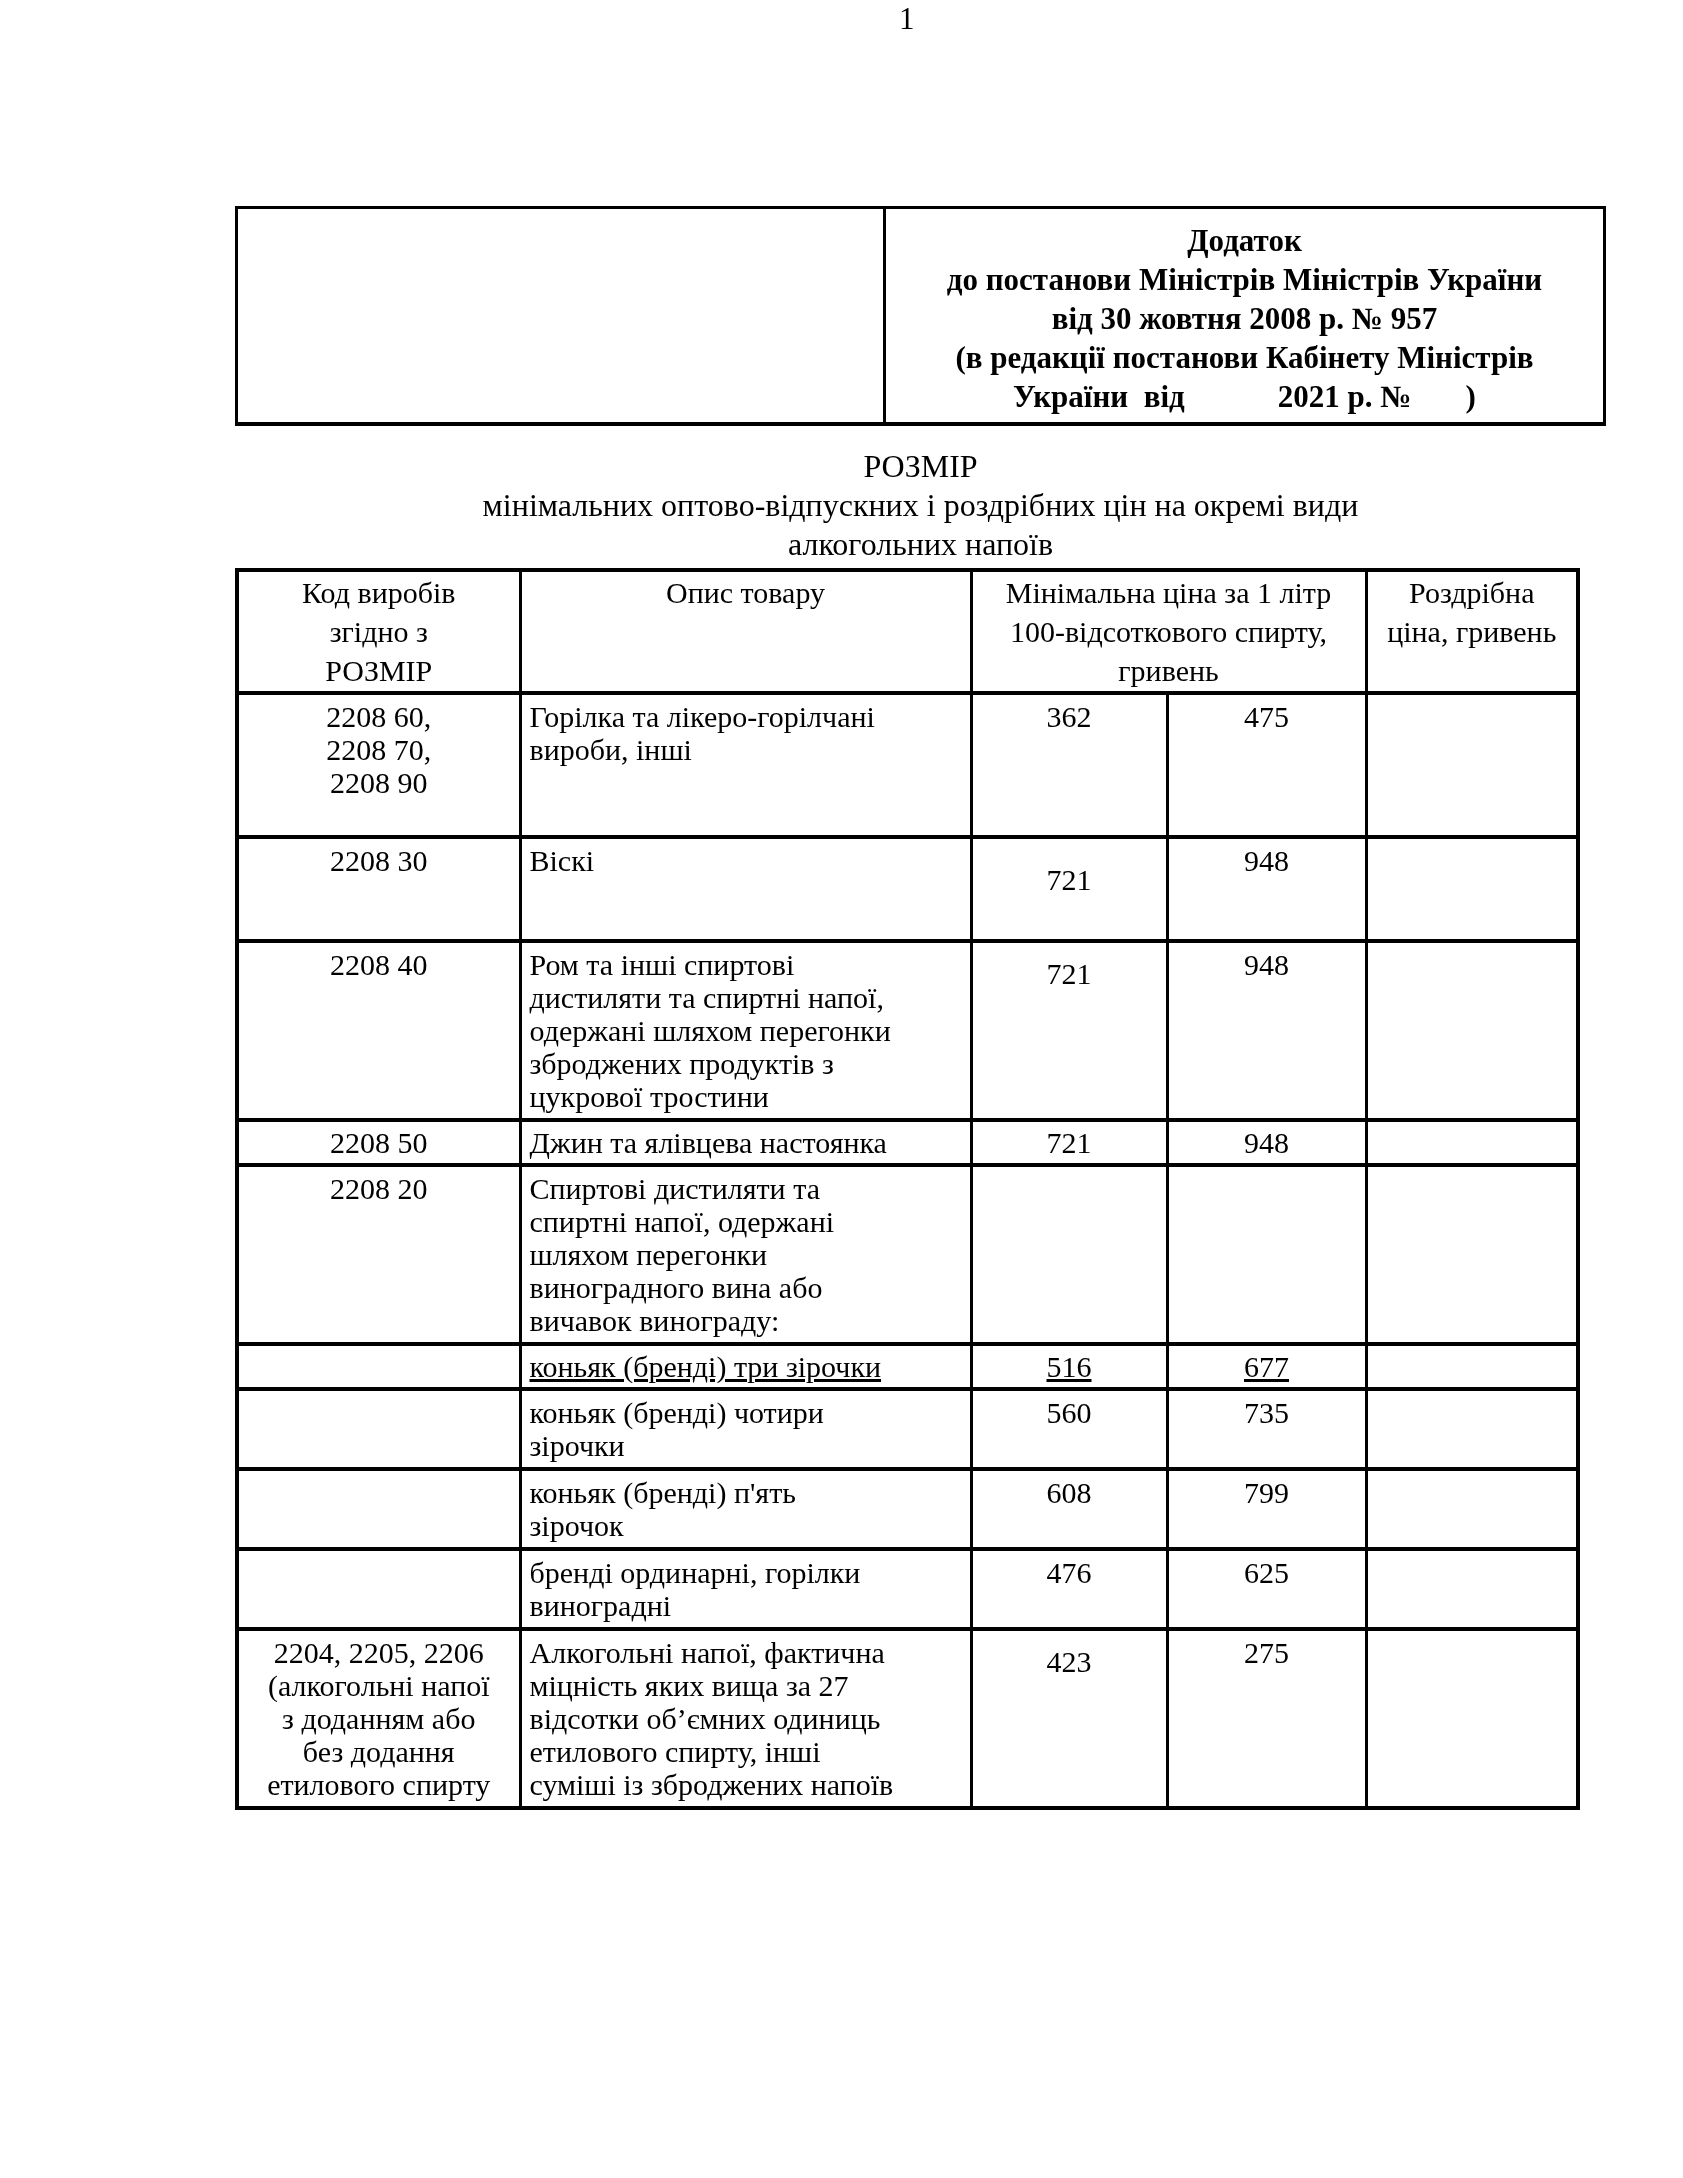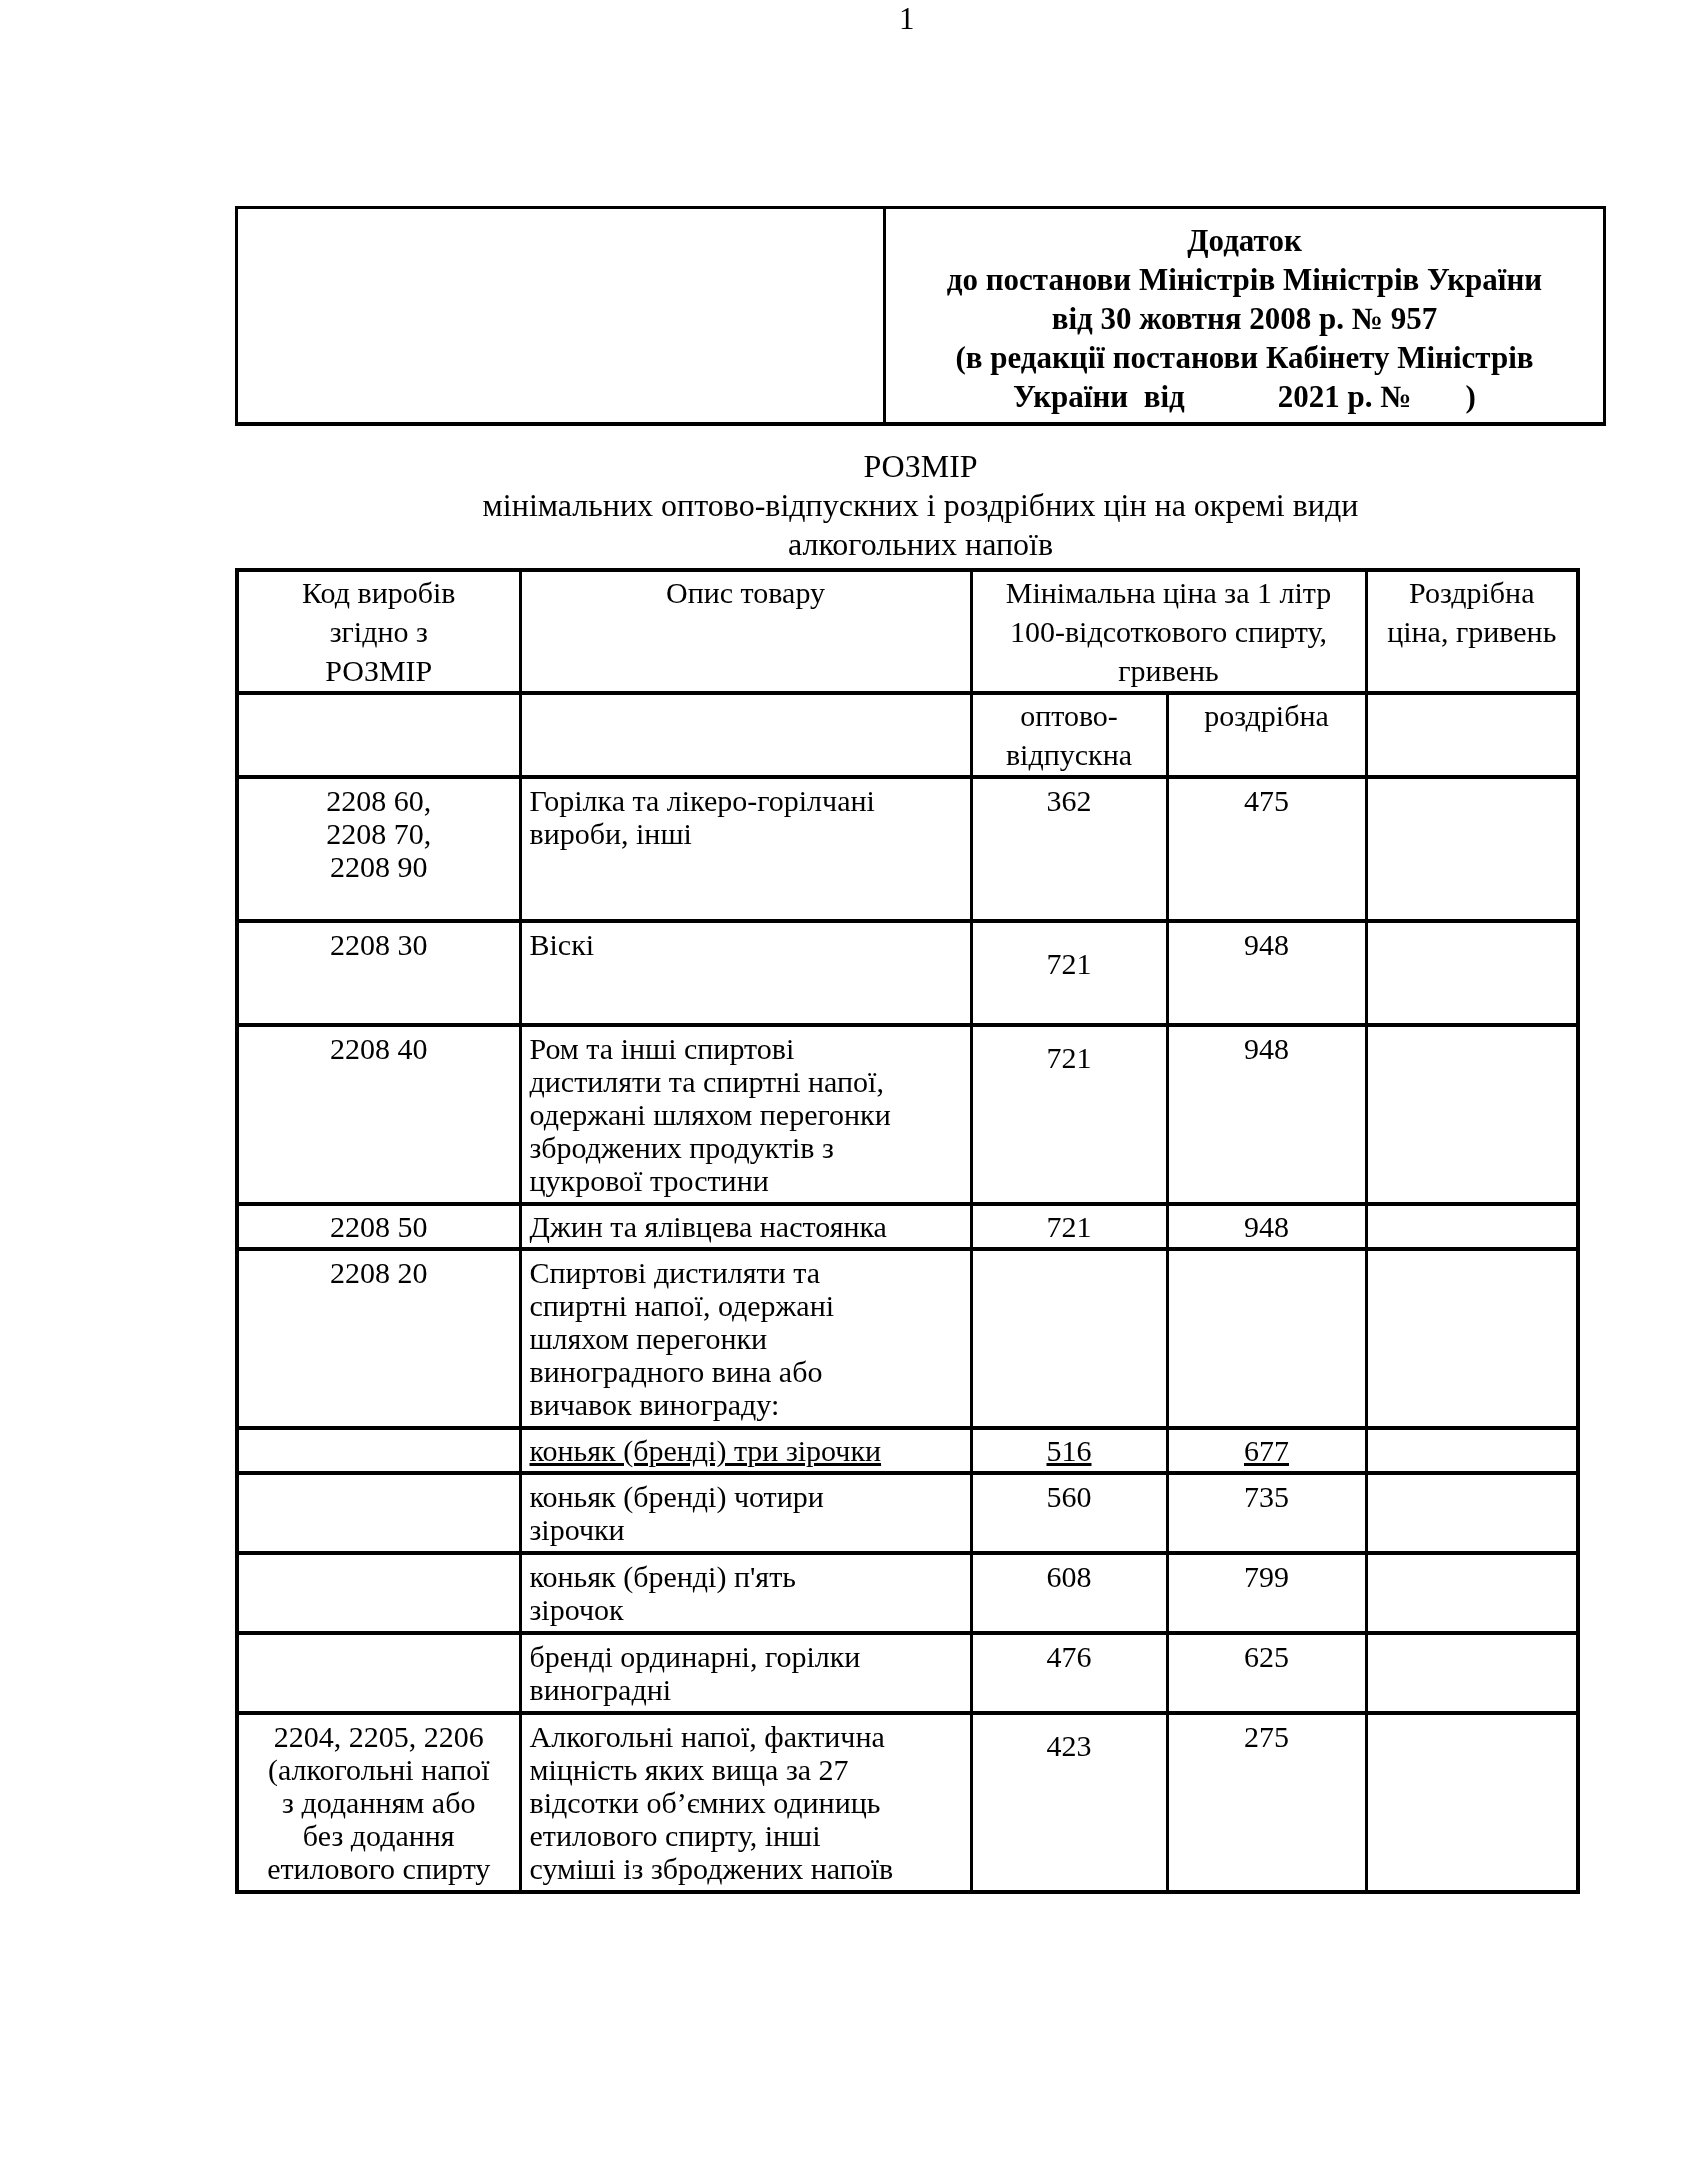--- a/index.html
+++ b/index.html
@@ -133,28 +133,20 @@
       <td>Код виробів
 згідно з
 РОЗМІР</td>
       <td>Опис товару</td>
       <td colspan="2">Мінімальна ціна за 1 літр
 100-відсоткового спирту,
 гривень</td>
       <td>Роздрібна
 ціна, гривень</td>
     </tr>
-    <tr>
-      <td></td>
-      <td></td>
-      <td>оптово-
-відпускна</td>
-      <td>роздрібна</td>
-      <td></td>
-    </tr>
   </thead>
   <tbody>
       <tr class="row-0">
         <td class="c-code">2208 60,
 2208 70,
 2208 90</td>
         <td class="c-desc">Горілка та лікеро-горілчані
 вироби, інші</td>
         <td class="c-num c-wholesale">362</td>
         <td class="c-num c-retail">475</td>

